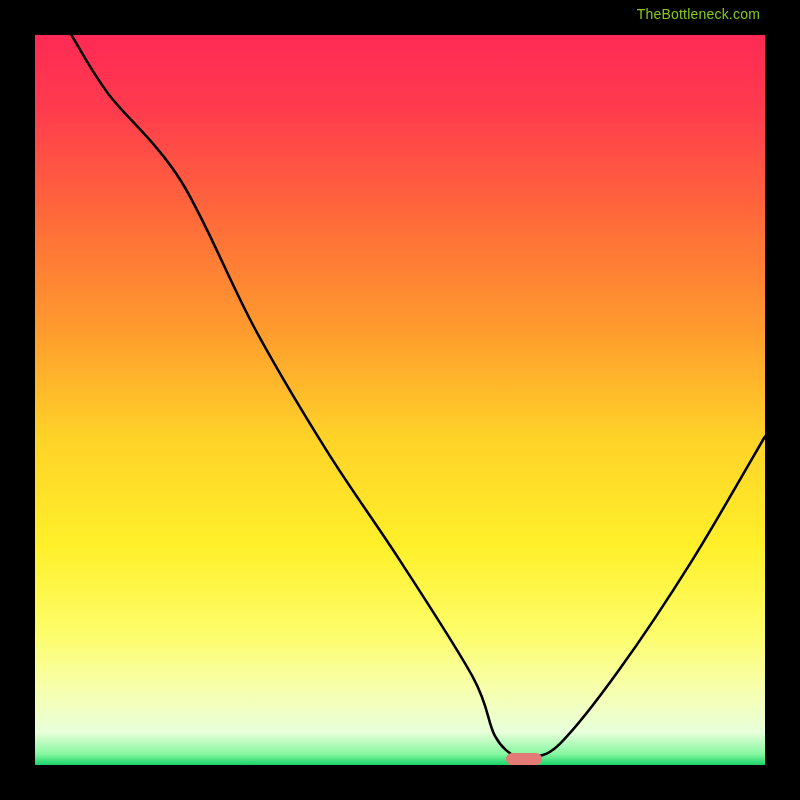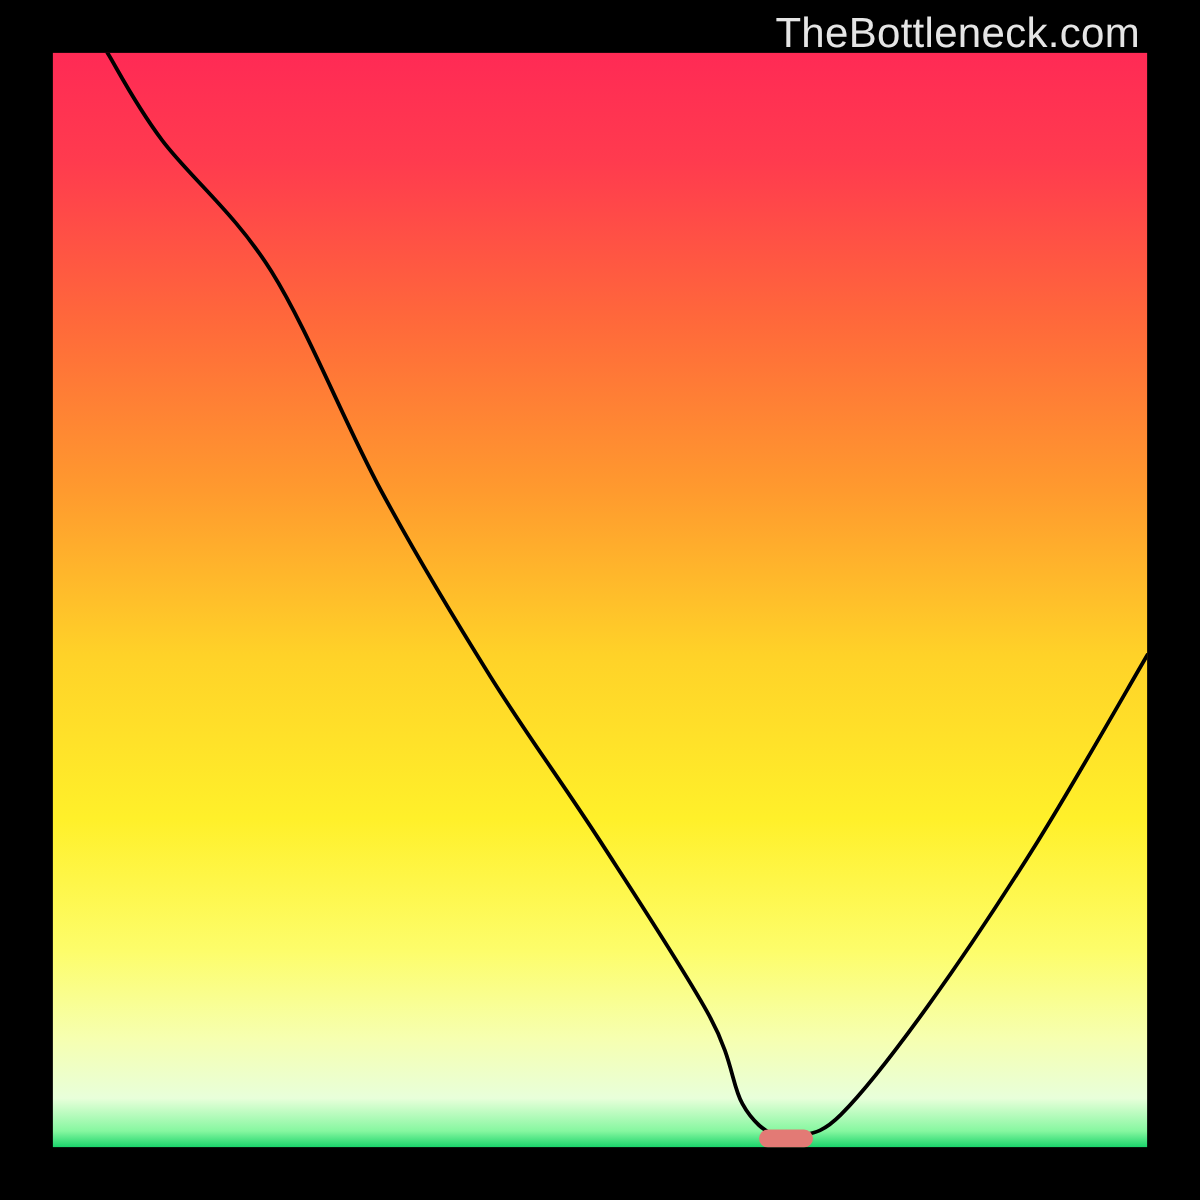--- a/index.html
+++ b/index.html
@@ -28,22 +28,22 @@
   }
   .gradient {
     position: absolute;
     inset: 0;
   }
   .watermark {
     position: absolute;
     top: 6px;
     right: 40px;
     font-family: Arial, Helvetica, sans-serif;
-    font-size: 28px;
-    color: #e5e5e5;
+    font-size: 14px;
+    color: #84cc16;
     letter-spacing: 0.2px;
     user-select: none;
   }
   svg.curve {
     position: absolute;
     inset: 0;
   }
   .marker {
     position: absolute;
     background: #e37a75;

